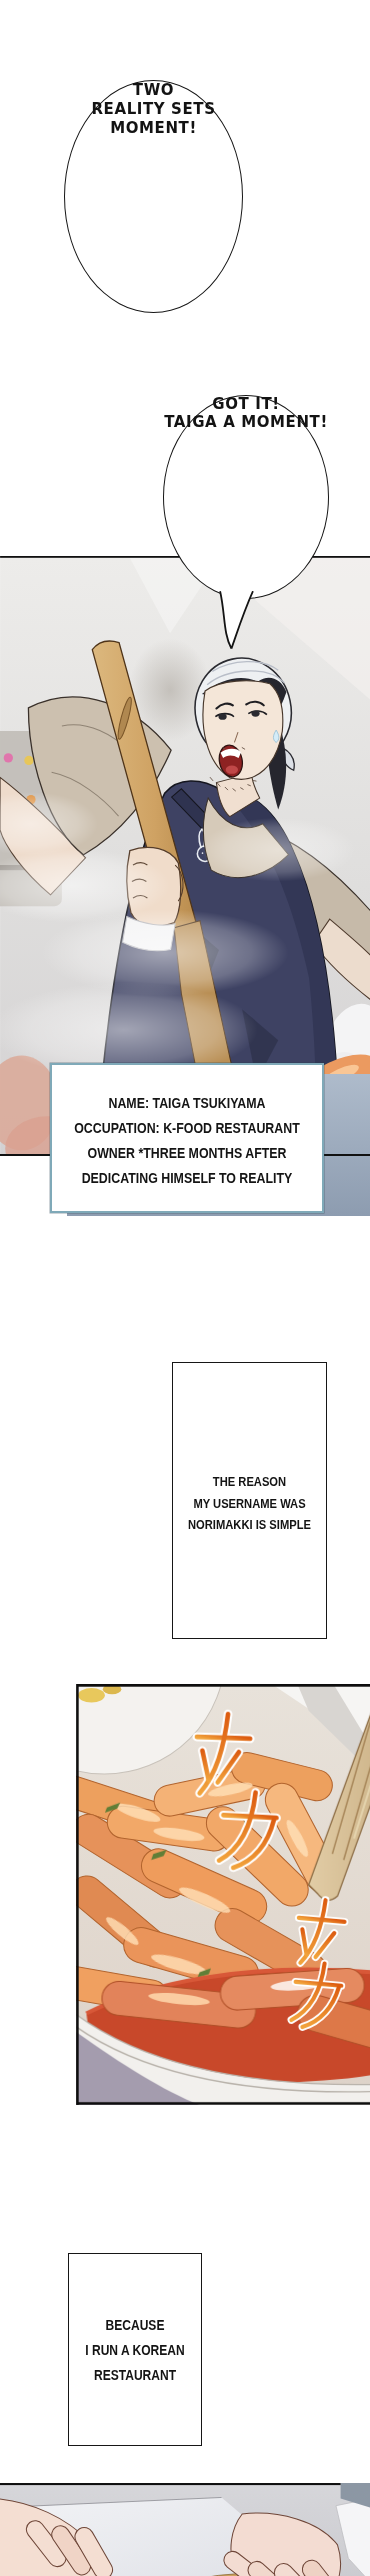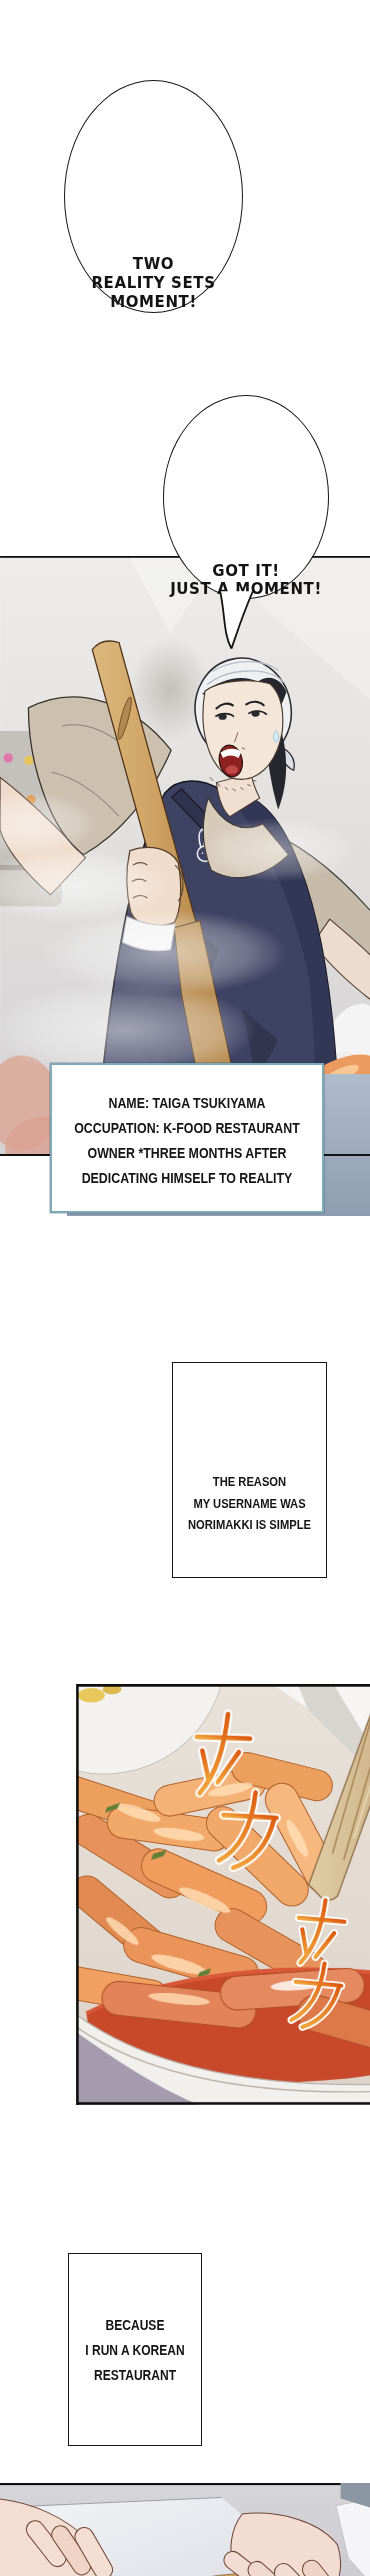--- a/index.html
+++ b/index.html
@@ -1,20 +1,20 @@
 <!DOCTYPE html>
 <html style="font-size:8.2px"><head>
 <meta charset="utf-8">
 <style>
   html,body{margin:0;padding:0;background:#ffffff;}
   #strip{position:relative;width:371px;height:2616px;background:#ffffff;overflow:hidden;
          font-family:"Liberation Sans",sans-serif;}
   
   .bubble{position:absolute;background:#ffffff;border:1.8px solid #161616;border-radius:50%;
-          display:flex;align-items:flex-end;justify-content:center;z-index:50;}
+          display:flex;align-items:flex-start;justify-content:center;z-index:50;}
   .comic{font:700 15px/19px "DejaVu Sans",sans-serif;letter-spacing:0.6px;color:#131313;
          text-align:center;white-space:nowrap;}
   .comic.small{font-size:15px;line-height:17.5px;}
   
   .nbox{position:absolute;background:#ffffff;border:1.5px solid #161616;box-sizing:border-box;z-index:40;}
   .blocktext{font:700 14px/25px "Liberation Sans",sans-serif;color:#141414;text-align:center;
              transform:scaleX(.86);transform-origin:50% 0;white-space:nowrap;}
   .caption{position:absolute;left:50px;top:1047px;width:274px;height:150px;background:#ffffff;
            border:2.6px solid #7fa9b8;box-sizing:border-box;z-index:40;
            box-shadow:0 0 0 0.5px rgba(30,60,76,.45);margin-top:16px;}
@@ -161,40 +161,40 @@
     <ellipse cx="540" cy="570" rx="150" ry="62" fill="url(#steam)" opacity=".45"></ellipse>
     <ellipse cx="240" cy="920" rx="260" ry="92" fill="url(#steam)" opacity=".55"></ellipse>
     <ellipse cx="60" cy="520" rx="130" ry="62" fill="url(#steam)" opacity=".5"></ellipse>
 
     <rect x="0" y="0" width="720" height="3.5" fill="#101010"></rect>
   </svg>
 
   <div class="bubble" style="left:163px;top:395px;width:164px;height:202px;">
     <div class="comic small">
       <div>GOT IT!</div>
-      <div>JUST A MOMENT!</div>
+      <div>TAIGA A MOMENT!</div>
     </div>
   </div>
   <svg class="tailsvg" style="left:216px;top:591px;" width="39" height="63" viewBox="0 0 76 122">
     <path d="M8,0 C18,44 14,82 30,112 C42,78 54,40 72,0 Z" fill="#ffffff"></path>
     <path d="M8,0 C18,44 14,82 30,112 M30,112 C42,78 54,40 72,0" fill="none" stroke="#141414" stroke-width="3.5"></path>
   </svg>
 
   <div class="cap-shadow"></div>
   <div class="panel-bottom-line"></div>
   <div class="caption">
     <div class="blocktext">
       <div>NAME: TAIGA TSUKIYAMA</div>
       <div>OCCUPATION: K-FOOD RESTAURANT</div>
       <div>OWNER *THREE MONTHS AFTER</div>
       <div>DEDICATING HIMSELF TO REALITY</div>
     </div>
   </div>
 
-  <div class="nbox" style="left:172px;top:1362px;width:155px;height:216px;">
+  <div class="nbox" style="left:172px;top:1362px;width:155px;height:277px;">
     <div class="blocktext" style="font-size:13px;line-height:21.6px;padding-top:108px;">
       <div>THE REASON</div>
       <div>MY USERNAME WAS</div>
       <div>NORIMAKKI IS SIMPLE</div>
     </div>
   </div>
 
   <svg class="svgpanel" style="left:76px;top:1684px;" width="295" height="421" viewBox="0 0 573 818">
     <defs>
       <linearGradient id="sfxg" x1="0" y1="0" x2="0" y2="1">

